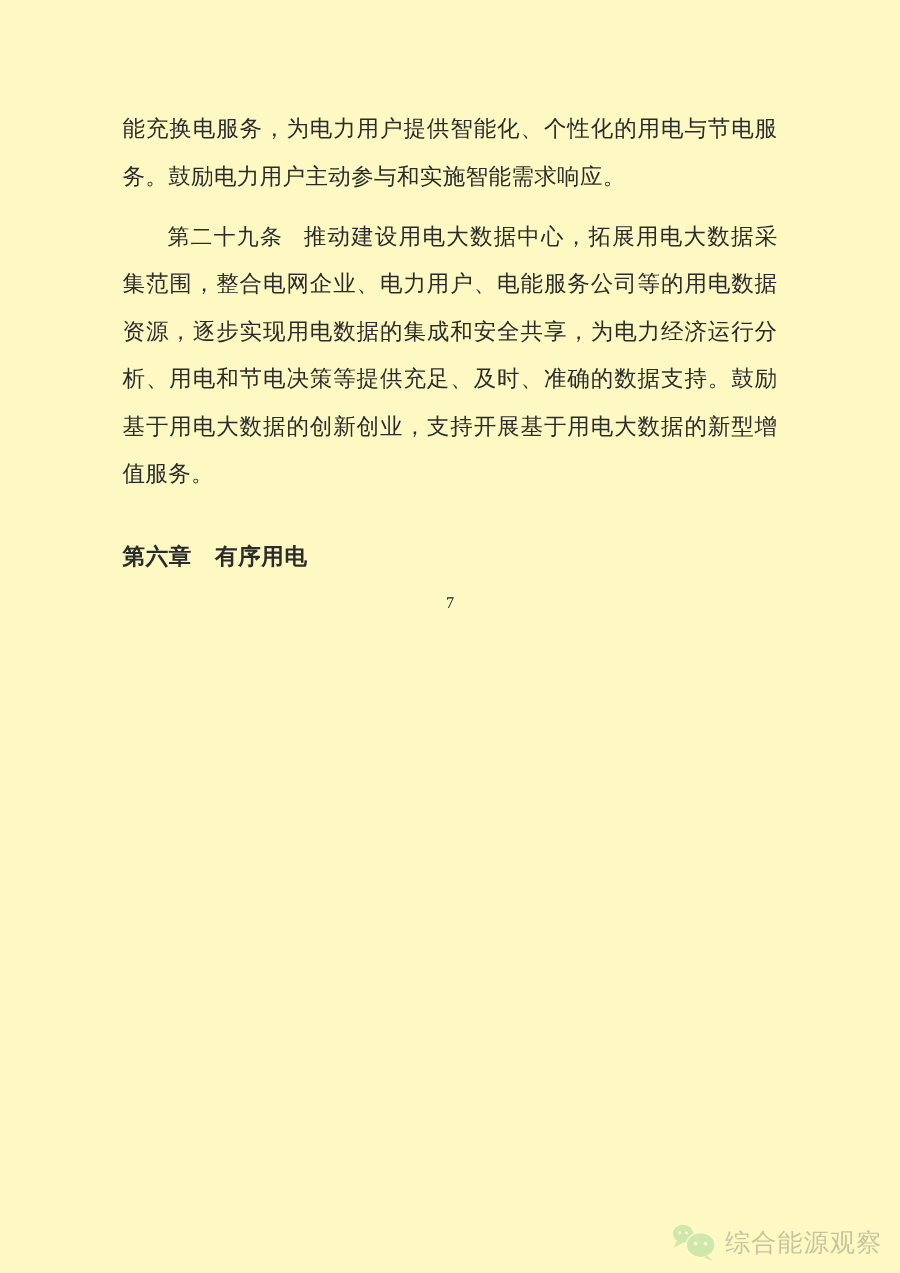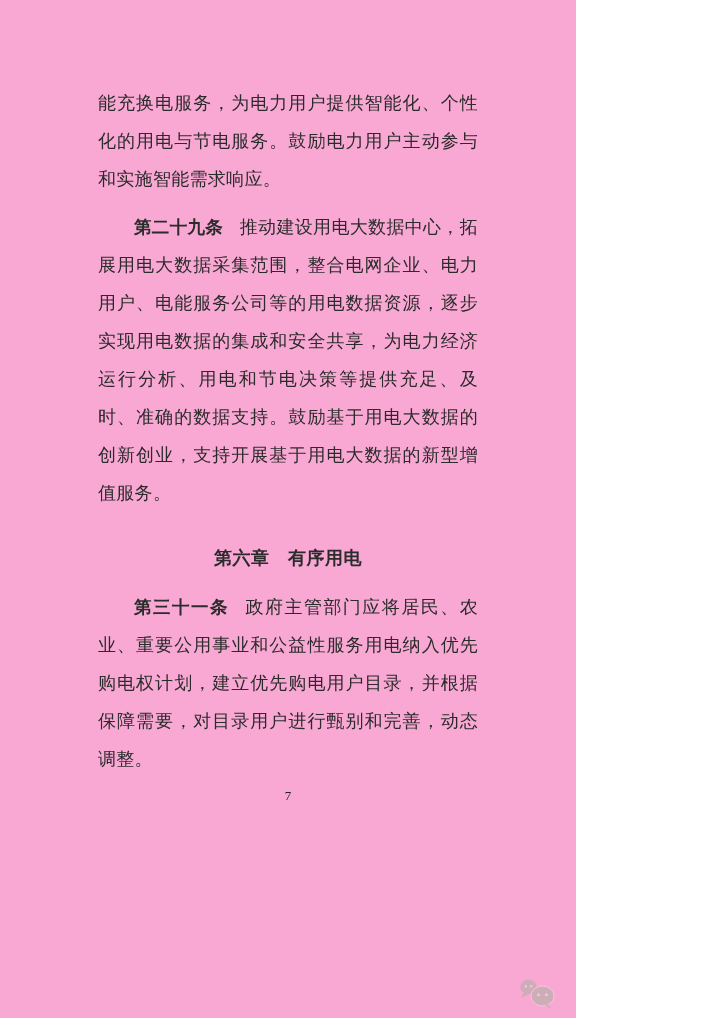--- a/index.html
+++ b/index.html
@@ -9,56 +9,56 @@
   }
   body {
     width: 720px;
     height: 1018px;
     position: relative;
     overflow: hidden;
     font-family: "Liberation Serif", "DejaVu Serif", serif;
     color: #2b2b2b;
   }
   .page {
-    width: 576px;
+    width: 720px;
     height: 1018px;
-    background: #f9a8d4;
+    background: #fef9c3;
     position: relative;
   }
   .content {
     padding: 84px 98px 0 98px;
     text-align: justify;
   }
   .para {
     font-size: 18px;
     line-height: 38px;
     margin: 10px 0 0 0;
     letter-spacing: 0.3px;
   }
   .para.continuation {
     margin-top: 0;
     text-indent: 0;
   }
   .para.article {
     text-indent: 2em;
   }
   .article-label {
-    font-weight: 700;
+    font-weight: 400;
     margin-right: 0.95em;
     font-family: "Liberation Sans", "DejaVu Sans", sans-serif;
     font-size: 17.5px;
   }
   .chapter-heading {
     font-size: 18px;
     font-weight: 700;
-    text-align: center;
+    text-align: left;
     line-height: 38px;
     margin: 28px 0 0 0;
     letter-spacing: 0.5px;
-    font-family: Liberation Mono, monospace;
+    font-family: Liberation Serif, serif;
   }
   .page-number {
     margin-top: 8px;
     text-align: center;
     font-size: 13px;
     line-height: 20px;
     color: #222222;
   }
   .watermark {
     position: absolute;
@@ -87,35 +87,35 @@
 <div class="page">
   <div class="content">
 
     <p class="para continuation">能充换电服务，为电力用户提供智能化、个性化的用电与节电服务。鼓励电力用户主动参与和实施智能需求响应。</p>
 
     <p class="para article"><span class="article-label">第二十九条</span><span>推动建设用电大数据中心，拓展用电大数据采集范围，整合电网企业、电力用户、电能服务公司等的用电数据资源，逐步实现用电数据的集成和安全共享，为电力经济运行分析、用电和节电决策等提供充足、及时、准确的数据支持。鼓励基于用电大数据的创新创业，支持开展基于用电大数据的新型增值服务。</span></p>
 
     <h2 class="chapter-heading">第六章　有序用电</h2>
 
 
-    <p class="para article"><span class="article-label">第三十一条</span><span>政府主管部门应将居民、农业、重要公用事业和公益性服务用电纳入优先购电权计划，建立优先购电用户目录，并根据保障需要，对目录用户进行甄别和完善，动态调整。</span></p>
 
 
     <div class="page-number">7</div>
   </div>
 
   <div class="watermark">
     <span class="wm-icon">
       <svg viewBox="0 0 38 32" width="38" height="32" xmlns="http://www.w3.org/2000/svg">
 
         <ellipse cx="10.5" cy="9" rx="8.2" ry="7.2" fill="#57be6a"></ellipse>
         <path d="M5.5 14.5 L3 20 L11 16 Z" fill="#57be6a"></path>
         <circle cx="7.8" cy="8.2" r="1.2" fill="#ffffff"></circle>
         <circle cx="13.2" cy="8.2" r="1.2" fill="#ffffff"></circle>
 
         <ellipse cx="24.5" cy="18" rx="11.5" ry="10" fill="#57be6a" stroke="#ffffff" stroke-width="1"></ellipse>
         <path d="M30 26.5 L34.5 31 L27 27.5 Z" fill="#57be6a"></path>
         <circle cx="20.5" cy="16.8" r="1.5" fill="#ffffff"></circle>
         <circle cx="28.3" cy="16.8" r="1.5" fill="#ffffff"></circle>
       </svg>
     </span>
+    <span class="wm-text">综合能源观察</span>
   </div>
 </div>
 
 </body></html>

